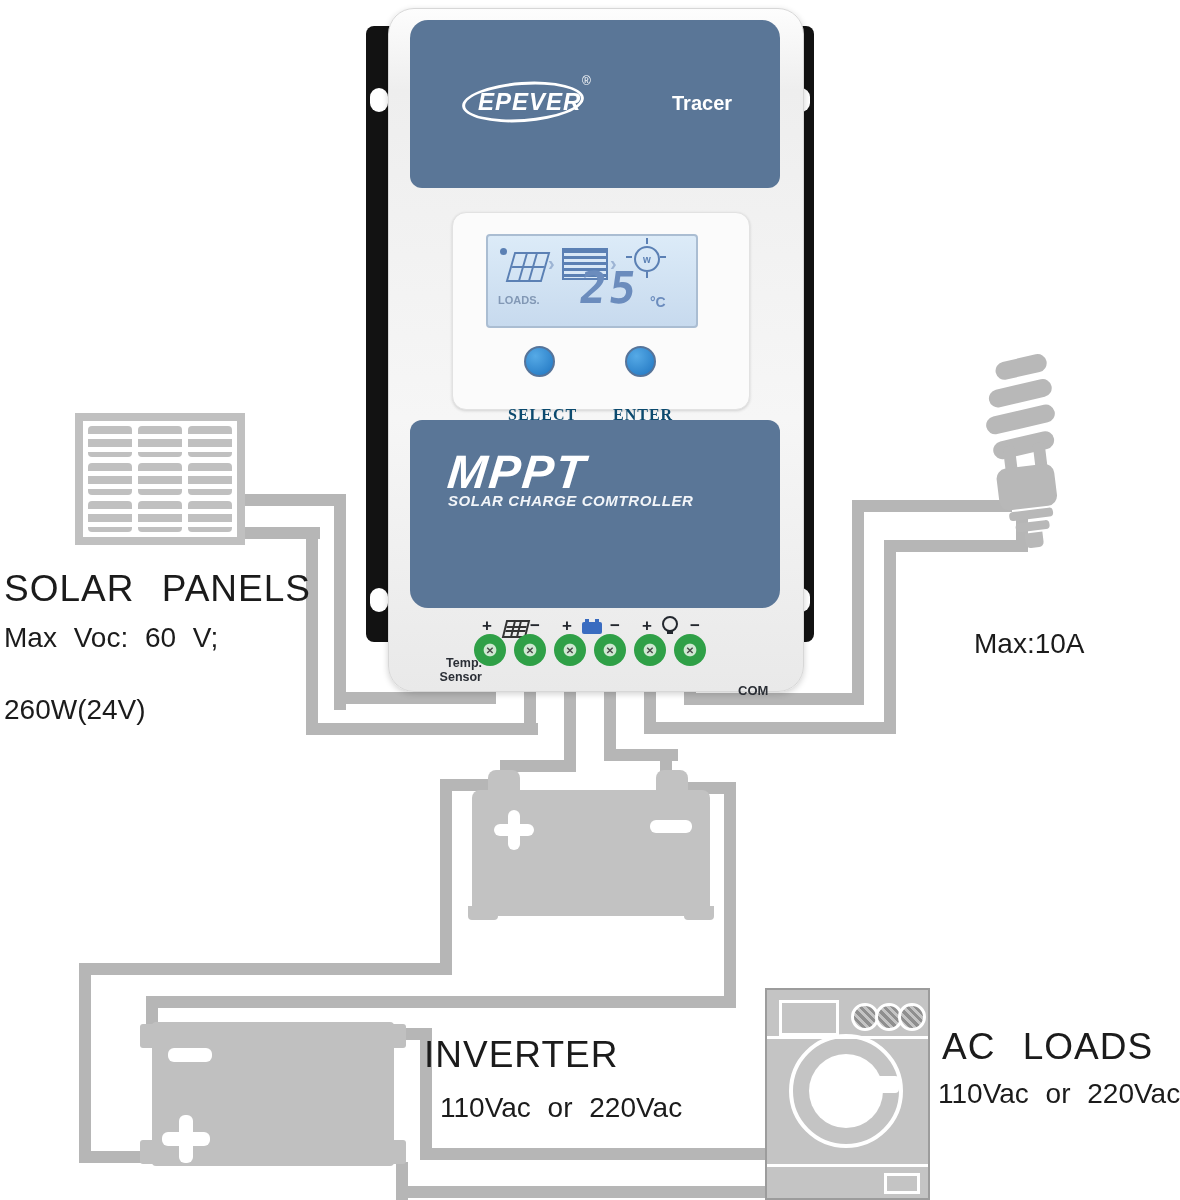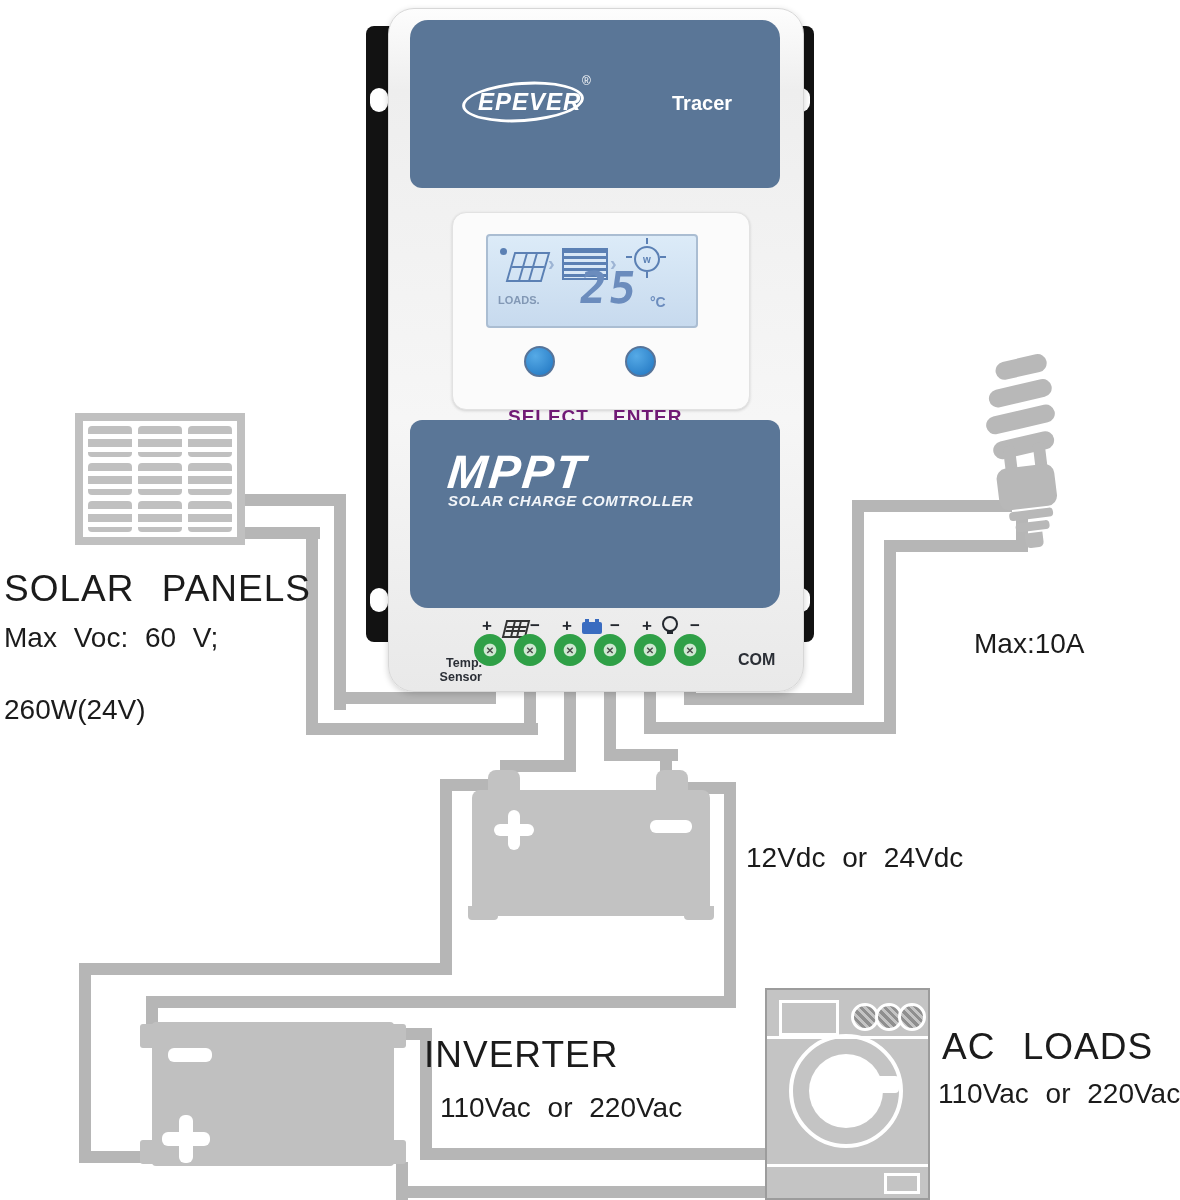--- a/index.html
+++ b/index.html
@@ -32,21 +32,21 @@
   .tracer{position:absolute;left:672px;top:92px;font-size:20px;font-weight:bold;color:#fff;}
   .lcd-cluster{position:absolute;left:452px;top:212px;width:296px;height:196px;background:#fbfbfb;
                border-radius:14px;border:1px solid #e2e2e2;box-shadow:0 1px 3px rgba(0,0,0,.15);}
   .lcd{position:absolute;left:486px;top:234px;width:208px;height:90px;border-radius:4px;
        background:linear-gradient(180deg,#dcebf8,#c7daee);border:2px solid #aabdd2;}
   .lcd-chev{position:absolute;font-size:20px;color:#9db4d4;font-weight:bold;}
   .seg{position:absolute;left:92px;top:26px;font-family:"DejaVu Sans Mono",monospace;
        font-weight:bold;font-size:44px;color:#6b8cbd;transform:skewX(-8deg);letter-spacing:3px;}
   .btn{position:absolute;width:27px;height:27px;border-radius:50%;
        background:radial-gradient(circle at 35% 30%,#56aae6,#1f74c0);border:2px solid #56749a;}
-  .btn-label{position:absolute;font-size:19px;font-weight:bold;color:#701a75;letter-spacing:1px;}
+  .btn-label{position:absolute;font-size:16px;font-weight:bold;color:#0c4a6e;letter-spacing:1px;font-family:Liberation Serif, serif;}
   .mppt{position:absolute;left:448px;top:444px;font-size:47px;font-weight:bold;font-style:italic;
         color:#fff;letter-spacing:2px;transform:skewX(-6deg);}
   .mppt-sub{position:absolute;left:448px;top:492px;font-size:15px;font-weight:bold;font-style:italic;
             color:#f2f5f9;letter-spacing:.6px;}
   .tsym{position:absolute;font-size:17px;font-weight:bold;color:#23272e;}
   .terminal{position:absolute;width:32px;height:32px;border-radius:50%;top:634px;
             background:radial-gradient(circle,#cfe8d2 0 26%,#2fa047 30% 72%,#1f7a31 100%);
             display:flex;align-items:center;justify-content:center;}
   .terminal span{font-size:10px;color:#4a4a4a;font-weight:bold;}
   .small-dark{position:absolute;font-size:12.5px;font-weight:bold;color:#2b2f36;line-height:14px;text-align:right;}
@@ -204,21 +204,20 @@
     <div class="bat-body"></div>
     <div class="bat-foot" style="left:468px;"></div>
     <div class="bat-foot" style="left:684px;"></div>
 
     <div class="cutout" style="left:494px;top:824px;width:40px;height:12px;"></div>
     <div class="cutout" style="left:508px;top:810px;width:12px;height:40px;"></div>
 
     <div class="cutout" style="left:650px;top:820px;width:42px;height:13px;"></div>
   </div>
 
-  <div class="h2" style="left:746px;top:842px;">12Vdc or 24Vdc</div>
 
   <div>
     <div class="inv-tab" style="left:140px;top:1024px;"></div>
     <div class="inv-tab" style="left:140px;top:1140px;"></div>
     <div class="inv-tab" style="left:390px;top:1024px;"></div>
     <div class="inv-tab" style="left:390px;top:1140px;"></div>
     <div class="inv-body"></div>
 
     <div class="cutout" style="left:168px;top:1048px;width:44px;height:14px;"></div>
 
@@ -320,15 +319,15 @@
       <span>✕</span>
     </div>
   <div class="terminal" style="left:674px;">
       <span>✕</span>
     </div>
 
   <div class="small-dark" style="left:418px;top:656px;width:64px;">
     <span>Temp.</span><br>
     <span>Sensor</span>
   </div>
-  <div class="small-dark" style="left:738px;top:653px;font-size:16px;">COM</div>
+  <div class="small-dark" style="left:738px;top:684px;font-size:13px;">COM</div>
 
 </div>
 
 </body></html>

